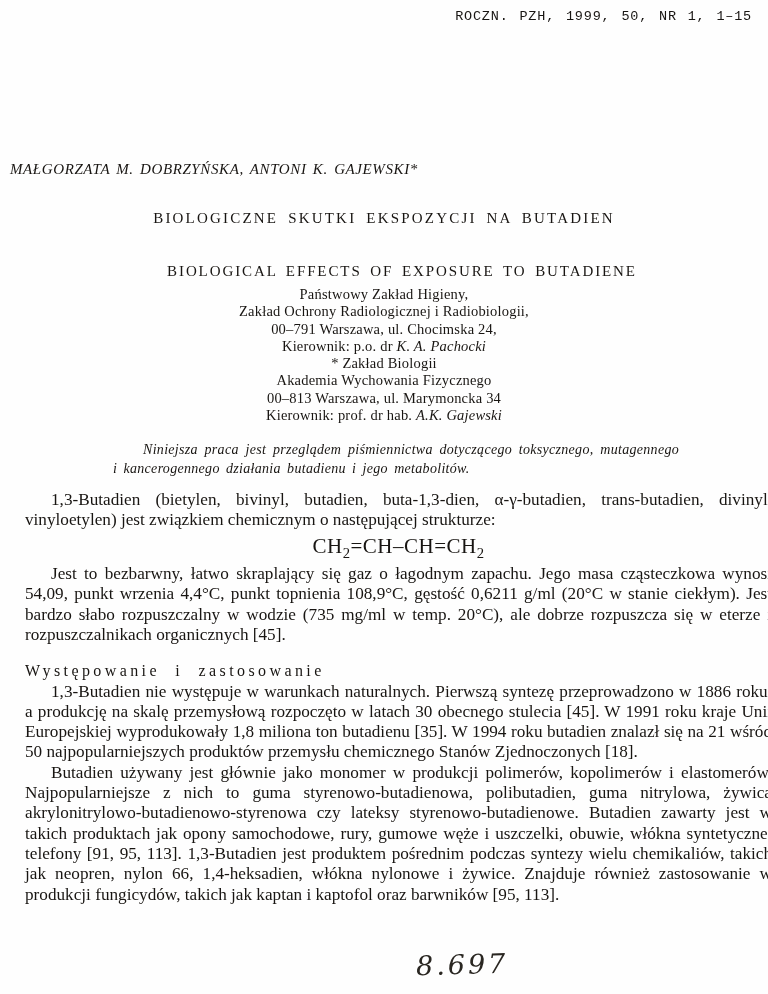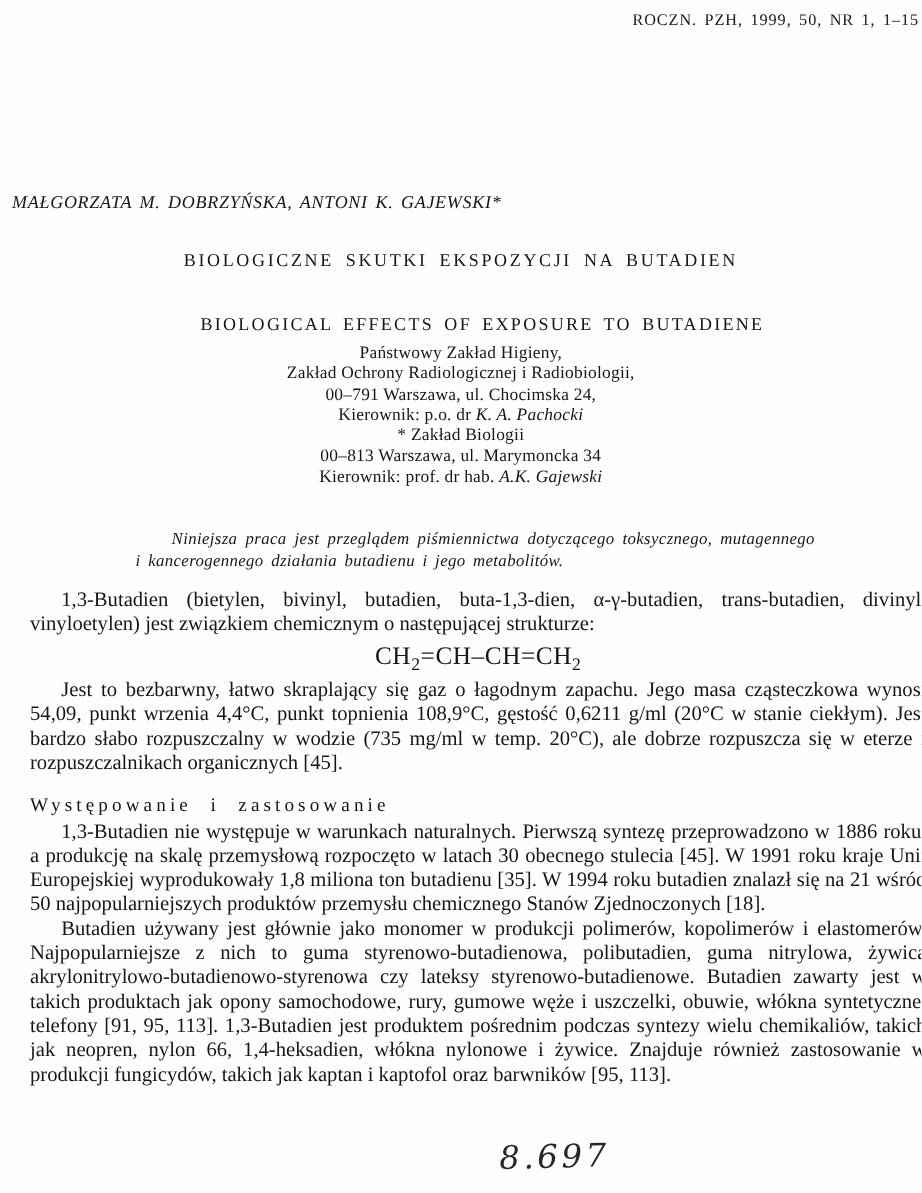--- a/index.html
+++ b/index.html
@@ -8,25 +8,26 @@
     width: 768px;
     height: 994px;
     background: #fefefe;
     color: #181512;
     font-family: "Liberation Serif", serif;
     overflow: hidden;
   }
   .journal-ref {
     position: absolute;
     top: 9px;
-    right: 2px;
+    right: 16px;
     font-size: 13.5px;
     letter-spacing: 0.8px;
     word-spacing: 2px;
     white-space: nowrap;
+    font-family: Liberation Mono, monospace;
   }
   .authors {
     position: absolute;
     top: 161px;
     left: 10px;
     font-style: italic;
     font-size: 15px;
     letter-spacing: 0.6px;
     word-spacing: 2px;
     white-space: nowrap;
@@ -128,20 +129,21 @@
   <h1 class="title-pl">BIOLOGICZNE SKUTKI EKSPOZYCJI NA BUTADIEN</h1>
 
   <h2 class="title-en">BIOLOGICAL EFFECTS OF EXPOSURE TO BUTADIENE</h2>
 
   <div class="affiliation">
     <div>Państwowy Zakład Higieny,</div>
     <div>Zakład Ochrony Radiologicznej i Radiobiologii,</div>
     <div>00–791 Warszawa, ul. Chocimska 24,</div>
     <div><span>Kierownik: p.o. dr </span><span class="it">K. A. Pachocki</span></div>
     <div>* Zakład Biologii</div>
+    <div>Akademia Wychowania Fizycznego</div>
     <div>00–813 Warszawa, ul. Marymoncka 34</div>
     <div><span>Kierownik: prof. dr hab. </span><span class="it">A.K. Gajewski</span></div>
   </div>
 
   <div class="abstract">Niniejsza praca jest przeglądem piśmiennictwa dotyczącego toksycznego, mutagennego i kancerogennego działania butadienu i jego metabolitów.</div>
 
   <div class="body-text">
     <p>1,3-Butadien (bietylen, bivinyl, butadien, buta-1,3-dien, α-γ-butadien, trans-butadien, divinyl, vinyloetylen) jest związkiem chemicznym o następującej strukturze:</p>
     <div class="formula"><span>CH</span><sub>2</sub><span>=CH–CH=CH</span><sub>2</sub></div>
     <p>Jest to bezbarwny, łatwo skraplający się gaz o łagodnym zapachu. Jego masa cząsteczkowa wynosi 54,09, punkt wrzenia 4,4°C, punkt topnienia 108,9°C, gęstość 0,6211 g/ml (20°C w stanie ciekłym). Jest bardzo słabo rozpuszczalny w wodzie (735 mg/ml w temp. 20°C), ale dobrze rozpuszcza się w eterze i rozpuszczalnikach organicznych [45].</p>

